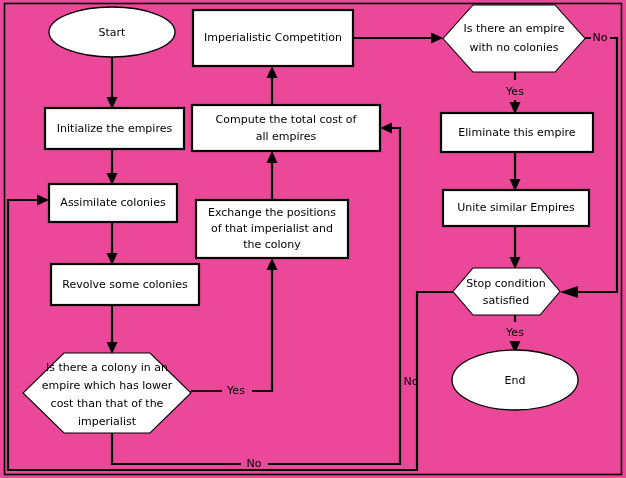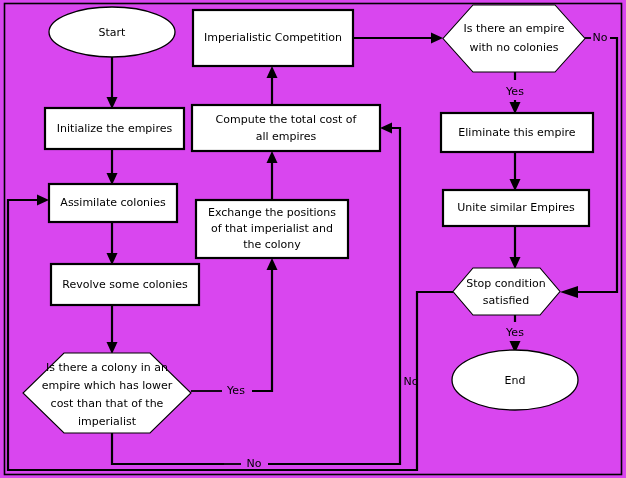--- a/index.html
+++ b/index.html
@@ -4,21 +4,21 @@
 <style>
   html, body {
     margin: 0;
     padding: 0;
     background: #ffffff;
   }
   #canvas {
     position: relative;
     width: 626px;
     height: 478px;
-    background: #d946ef;
+    background: #ec4899;
     font-family: "DejaVu Sans", sans-serif;
     overflow: hidden;
   }
   svg#flow {
     display: block;
     width: 626px;
     height: 478px;
   }
   .node-shape {
     fill: #ffffff;

